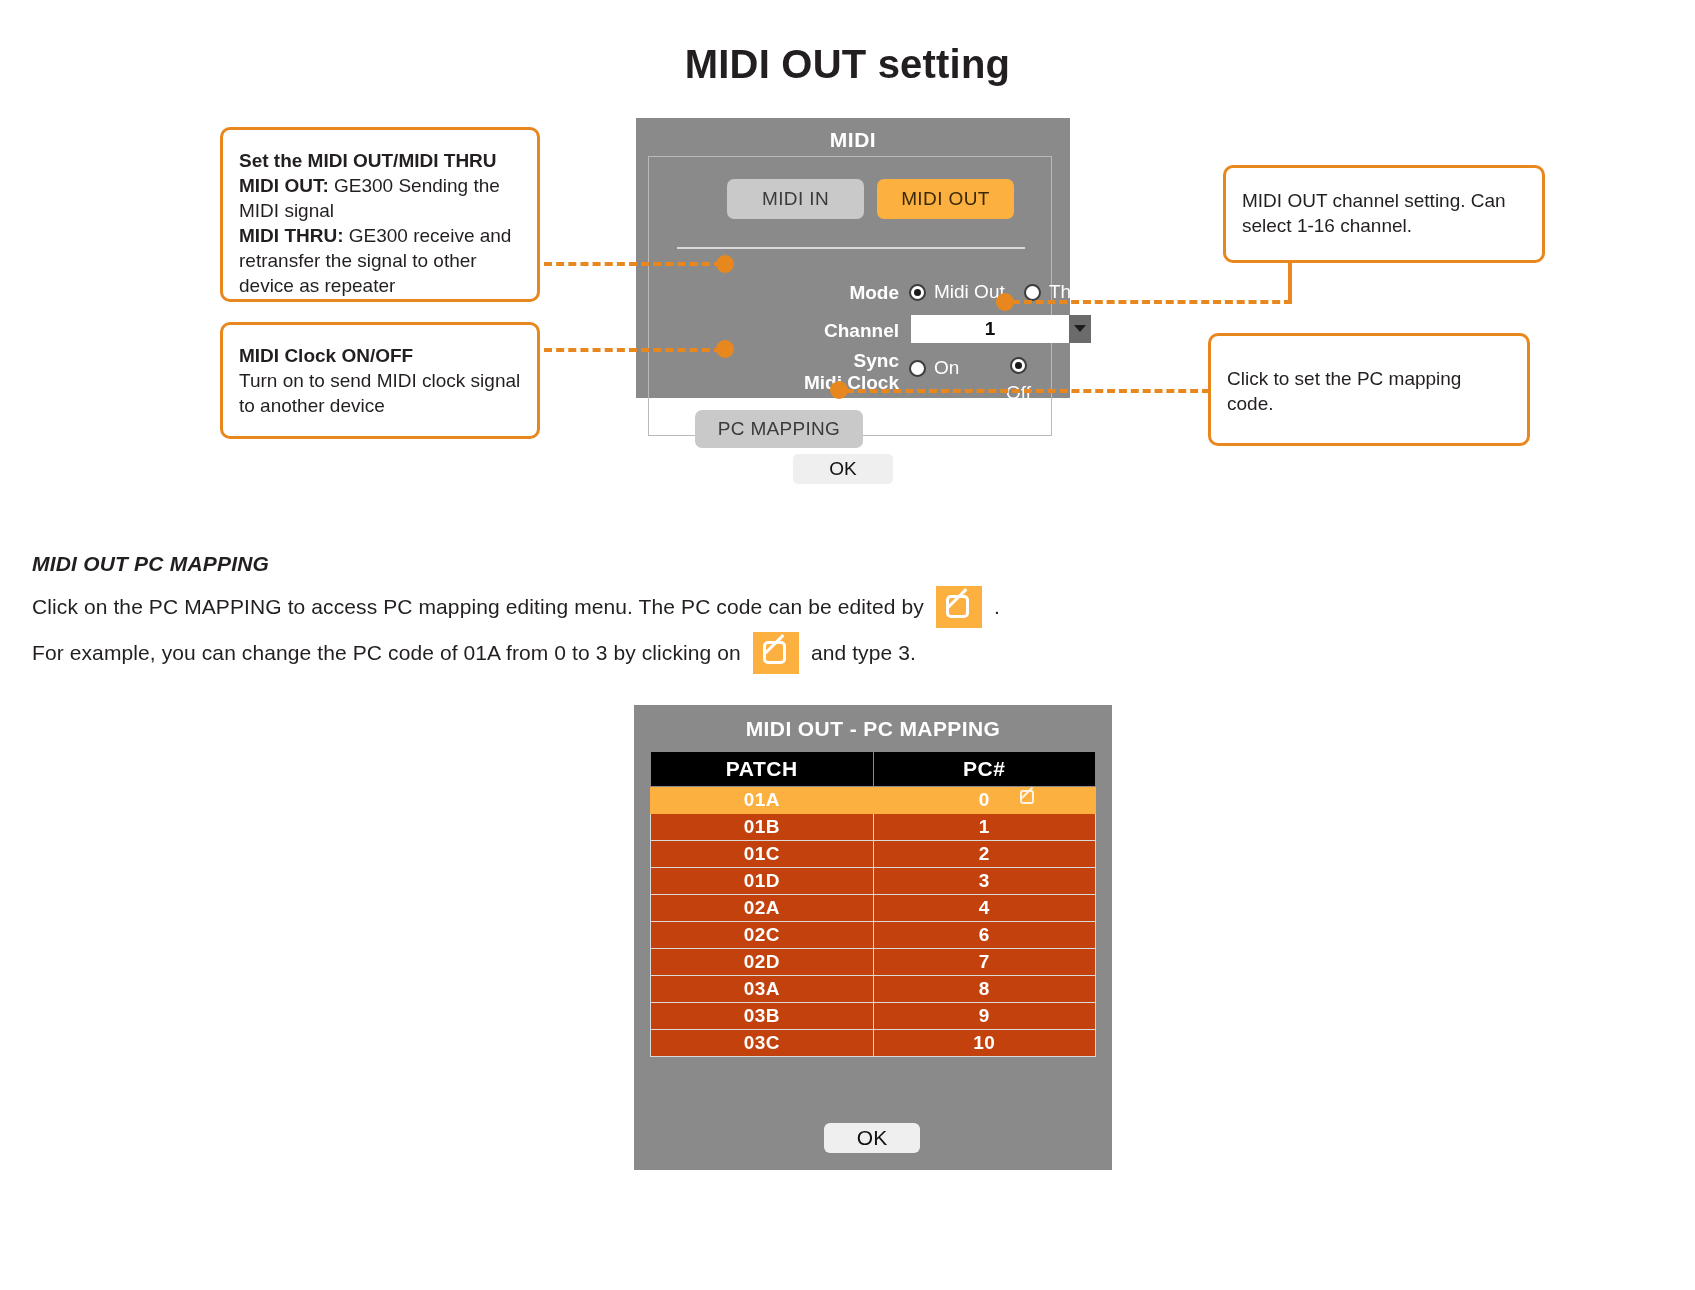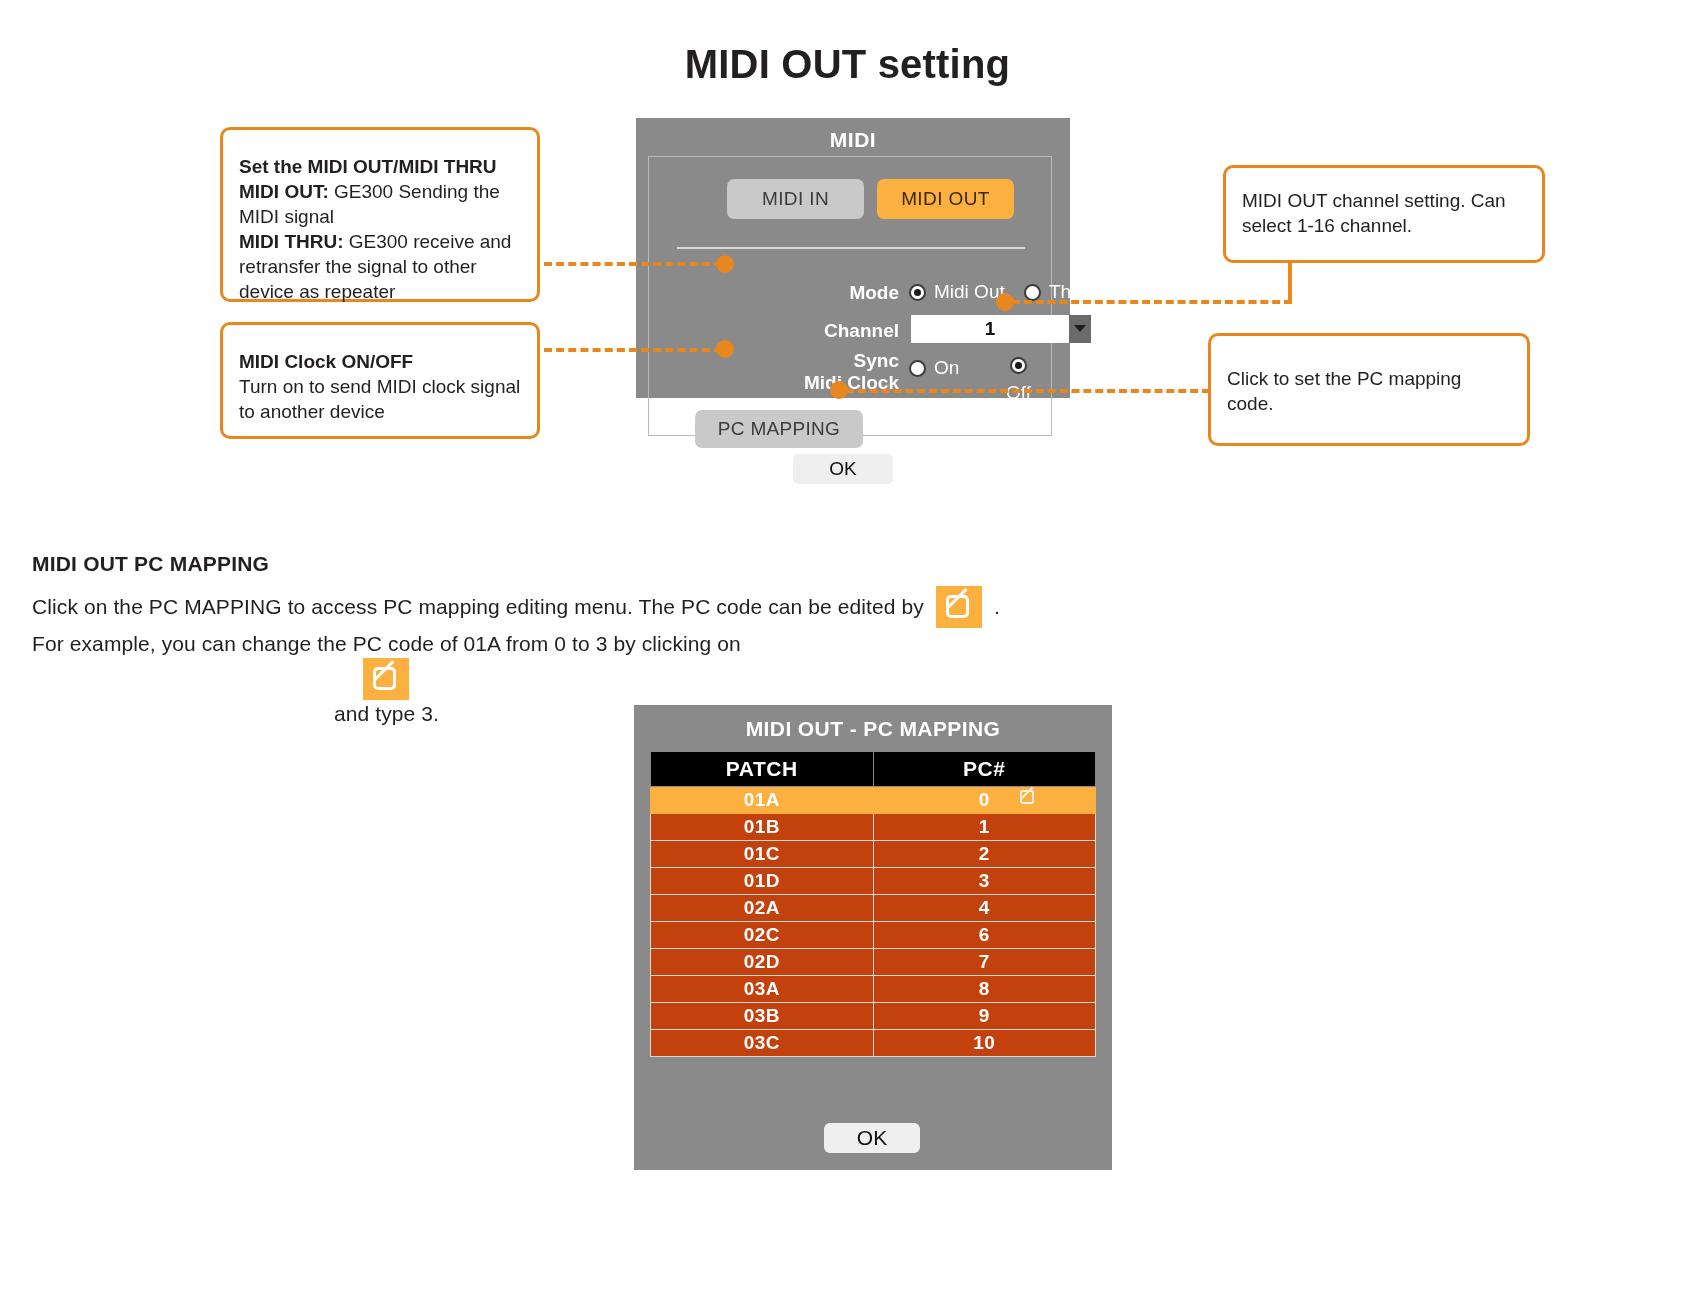--- a/index.html
+++ b/index.html
@@ -99,21 +99,21 @@
     background:#efefef;border-radius:5px;
     display:flex;align-items:center;justify-content:center;
     font-size:19px;color:#111;cursor:pointer;
   }
 
   
   .callout{
     position:absolute;border:3px solid #e8871e;border-radius:10px;
     background:#ffffff;box-sizing:border-box;
     font-size:19px;line-height:25px;color:#231f20;
-    padding:24px 16px;
+    padding:18px 16px;
   }
   .callout b{font-weight:bold;}
   .co-1{left:220px;top:127px;width:320px;height:175px;}
   .co-2{left:220px;top:322px;width:320px;height:117px;}
   .co-3{left:1223px;top:165px;width:322px;height:98px;padding-top:20px;}
   .co-4{left:1208px;top:333px;width:322px;height:113px;padding-top:30px;}
 
   
   .dot-marker{
     position:absolute;width:18px;height:18px;border-radius:50%;
@@ -132,29 +132,29 @@
   .dl-channel{left:1012px;top:300px;width:280px;}
   .dl-channel-stub{
     position:absolute;left:1288px;top:262px;width:0;height:42px;
     border-left:4px solid #e8871e;
   }
   .dl-pcmap{left:846px;top:389px;width:364px;}
 
   
   .section-head{
     position:absolute;left:32px;top:552px;
-    font-size:21px;font-weight:bold;letter-spacing:.2px;color:#231f20;
+    font-size:21px;font-weight:bold;letter-spacing:.2px;color:#231f20;font-style:italic;
   }
   .body-line{
     position:absolute;left:32px;
     font-size:21px;color:#231f20;letter-spacing:.1px;
     display:flex;align-items:center;gap:2px;white-space:nowrap;
   }
   .bl-1{top:586px;}
-  .bl-2{top:632px;flex-direction:column;}
+  .bl-2{top:632px;}
 
   .edit-icon{
     display:inline-block;width:46px;height:42px;background:#fbb040;
     position:relative;vertical-align:middle;margin:0 10px;flex:0 0 auto;
   }
   .edit-icon::before{
     content:"";position:absolute;left:10px;top:9px;width:23px;height:23px;
     border:3px solid #ffffff;border-radius:5px;box-sizing:border-box;
   }
   .edit-icon::after{

